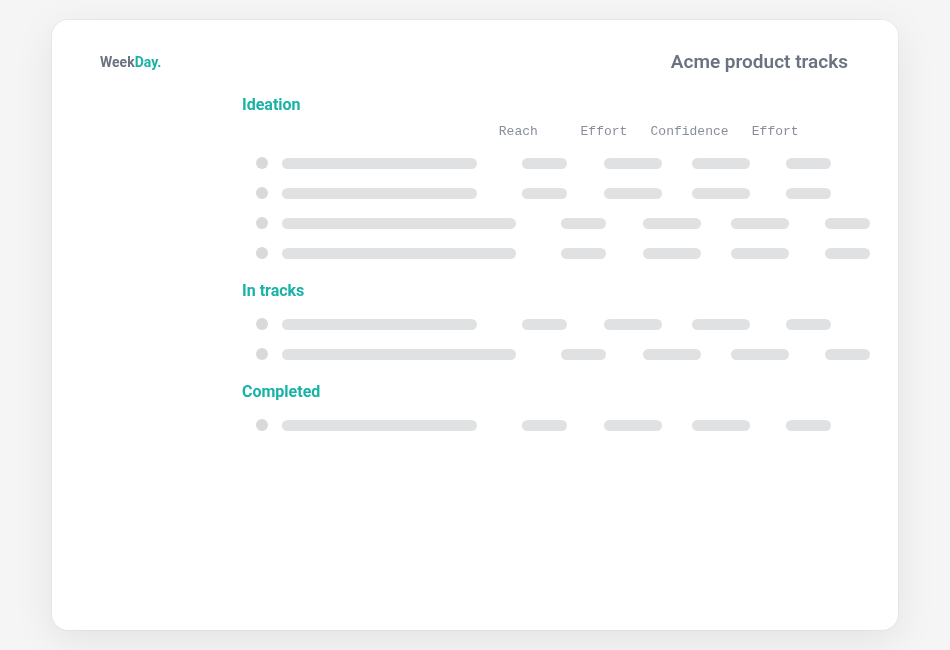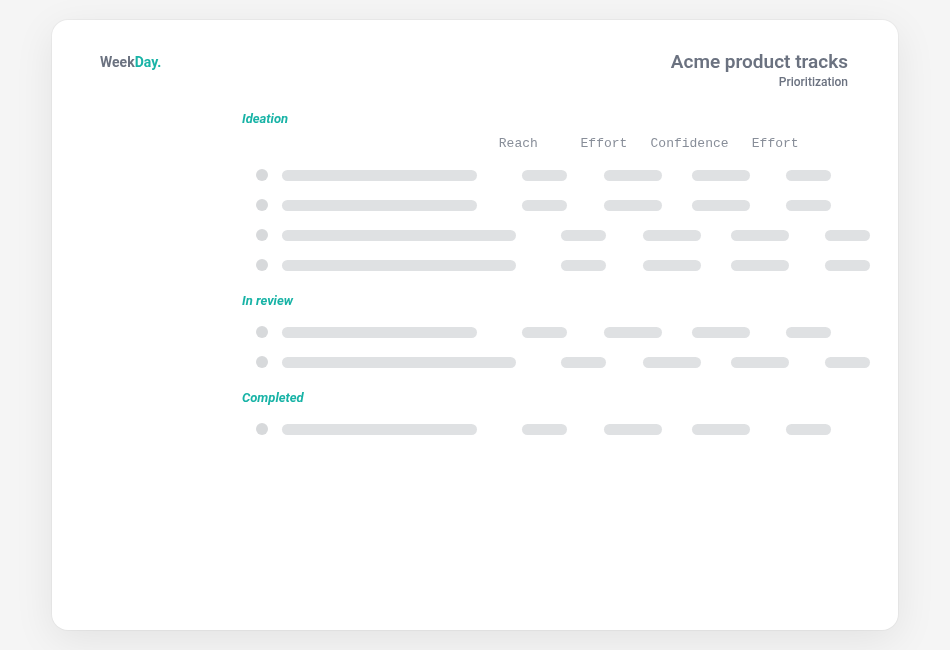--- a/index.html
+++ b/index.html
@@ -70,26 +70,25 @@
     }
     .column-headers .col {
       width: 88px;
       font-size: 13px;
       color: #888e99;
       text-align: center;
       font-weight: 400;
       font-family: Liberation Mono, monospace;
     }
     .section-title {
-      font-size: 13px;
+      font-size: 16px;
       font-weight: 700;
       color: #18b3a6;
       margin-bottom: 4px;
       margin-top: 22px;
-      font-style: italic;
     }
     .section-title:first-of-type {
       margin-top: 0;
     }
     .row {
       display: flex;
       align-items: center;
       margin-top: 18px;
     }
     .bullet {
@@ -128,21 +127,20 @@
 </head>
 <body>
 
 <div class="card">
   <div class="logo">
     <span class="week">Week</span><span class="day">Day</span><span class="dot">.</span>
   </div>
 
   <div class="header">
     <div class="title">Acme product tracks</div>
-    <div class="subtitle">Prioritization</div>
   </div>
 
   <div class="content">
 
     <div id="section-0-title" class="section-title">Ideation</div>
 
     <div class="column-headers">
       <div class="spacer"></div>
       <div class="col">Reach</div>
       <div class="col">Effort</div>
@@ -180,21 +178,21 @@
         </div>
         <div class="row">
           <div class="bullet"></div>
           <div class="bar name-bar long"></div>
           <div style="width: 0px;"></div>
           <div class="bar metric-bar"></div>
           <div class="bar metric-bar wide"></div>
           <div class="bar metric-bar wide"></div>
           <div class="bar metric-bar"></div>
         </div>
-        <div class="section-title">In review</div>
+        <div class="section-title">In tracks</div>
         <div class="row">
           <div class="bullet"></div>
           <div class="bar name-bar"></div>
           <div style="width: 39px;"></div>
           <div class="bar metric-bar"></div>
           <div class="bar metric-bar wide"></div>
           <div class="bar metric-bar wide"></div>
           <div class="bar metric-bar"></div>
         </div>
         <div class="row">

